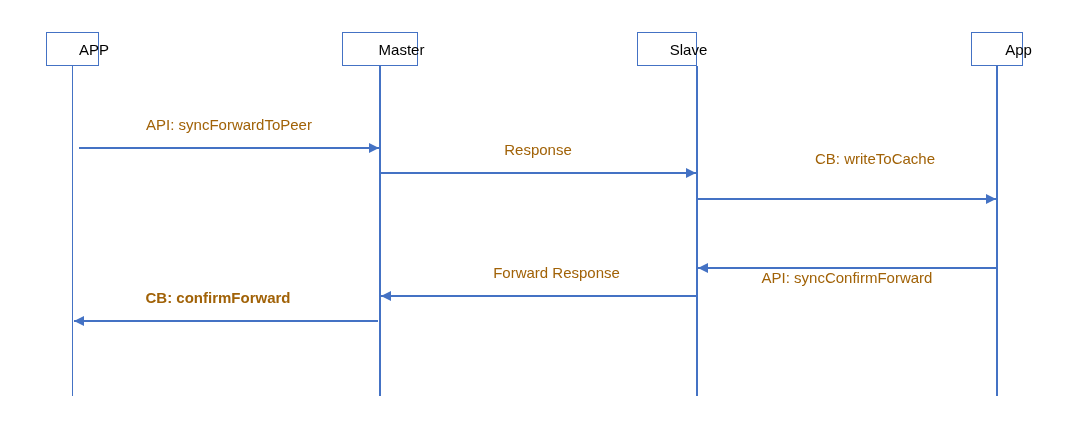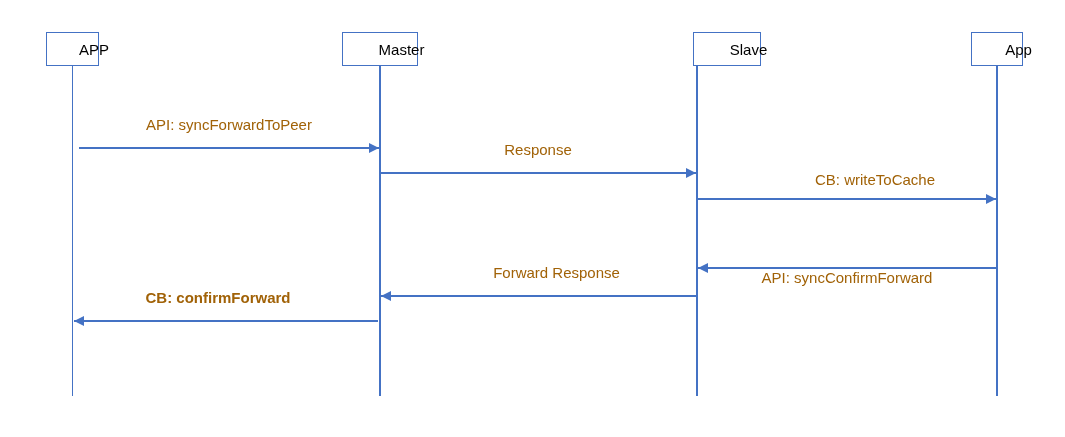--- a/index.html
+++ b/index.html
@@ -80,21 +80,21 @@
 <body>
 
 <div class="canvas">
 
   <div class="actor" style="left:46px; width:53px;">
     <span class="actor-label">APP</span>
   </div>
   <div class="actor" style="left:342px; width:76px;">
     <span class="actor-label">Master</span>
   </div>
-  <div class="actor" style="left:693px; width:68px;text-align:center;">
+  <div class="actor" style="left:637px; width:60px;text-align:center;">
     <span class="actor-label">Slave</span>
   </div>
   <div class="actor" style="left:971px; width:52px;">
     <span class="actor-label">App</span>
   </div>
 
   <div class="lifeline" style="left:71.5px;"></div>
   <div class="lifeline" style="left:379.2px;"></div>
   <div class="lifeline" style="left:696.2px;"></div>
   <div class="lifeline" style="left:996.2px;"></div>
@@ -105,21 +105,21 @@
     <div class="arrow-right" style="left:369px; top:142.8px;"></div>
   </div>
 
   <div>
     <div class="msg-label" style="left:380px; width:316px; top:140px;">Response</div>
     <div class="msg-line" style="left:380px; width:316px; top:172px;"></div>
     <div class="arrow-right" style="left:686px; top:167.8px;"></div>
   </div>
 
   <div>
-    <div class="msg-label" style="left:697px; width:356px; top:170px;">CB: writeToCache</div>
+    <div class="msg-label" style="left:697px; width:356px; top:149px;">CB: writeToCache</div>
     <div class="msg-line" style="left:697px; width:299px; top:198px;"></div>
     <div class="arrow-right" style="left:986px; top:193.8px;"></div>
   </div>
 
   <div>
     <div class="msg-label" style="left:698px; width:298px; top:231px;margin-top:37px;">API: syncConfirmForward</div>
     <div class="msg-line" style="left:698px; width:298px; top:267px;"></div>
     <div class="arrow-left" style="left:698px; top:262.8px;"></div>
   </div>
 

